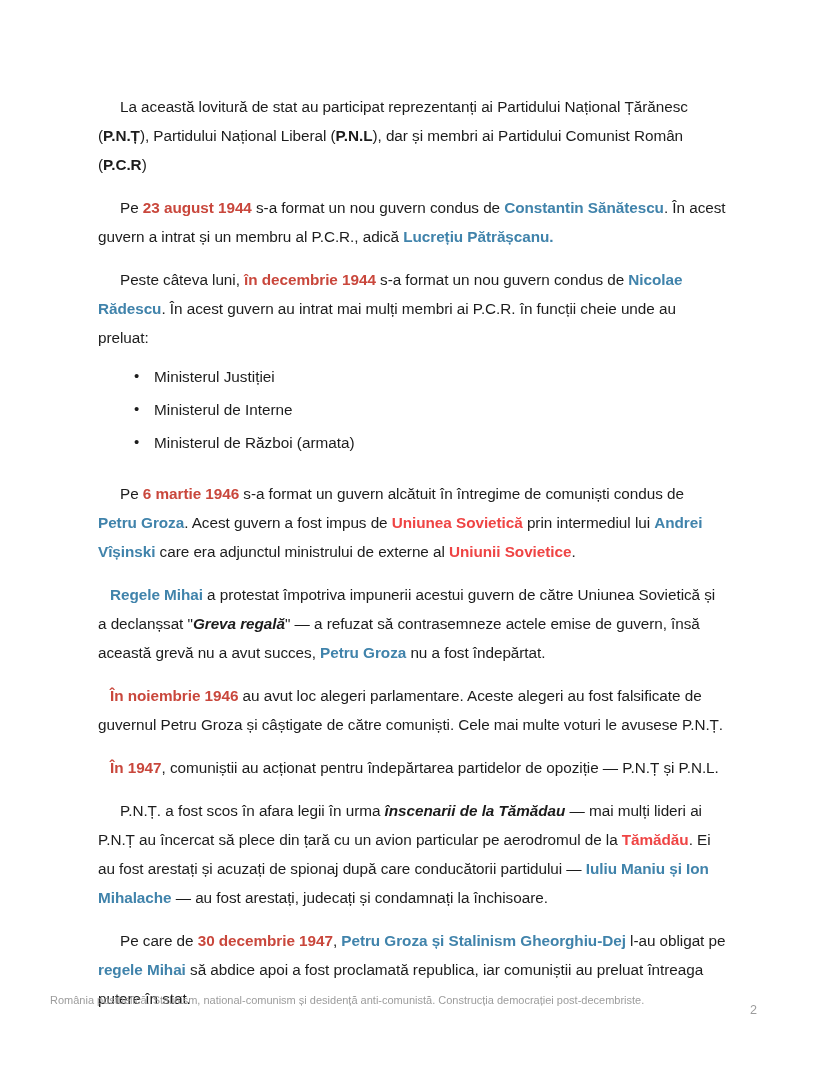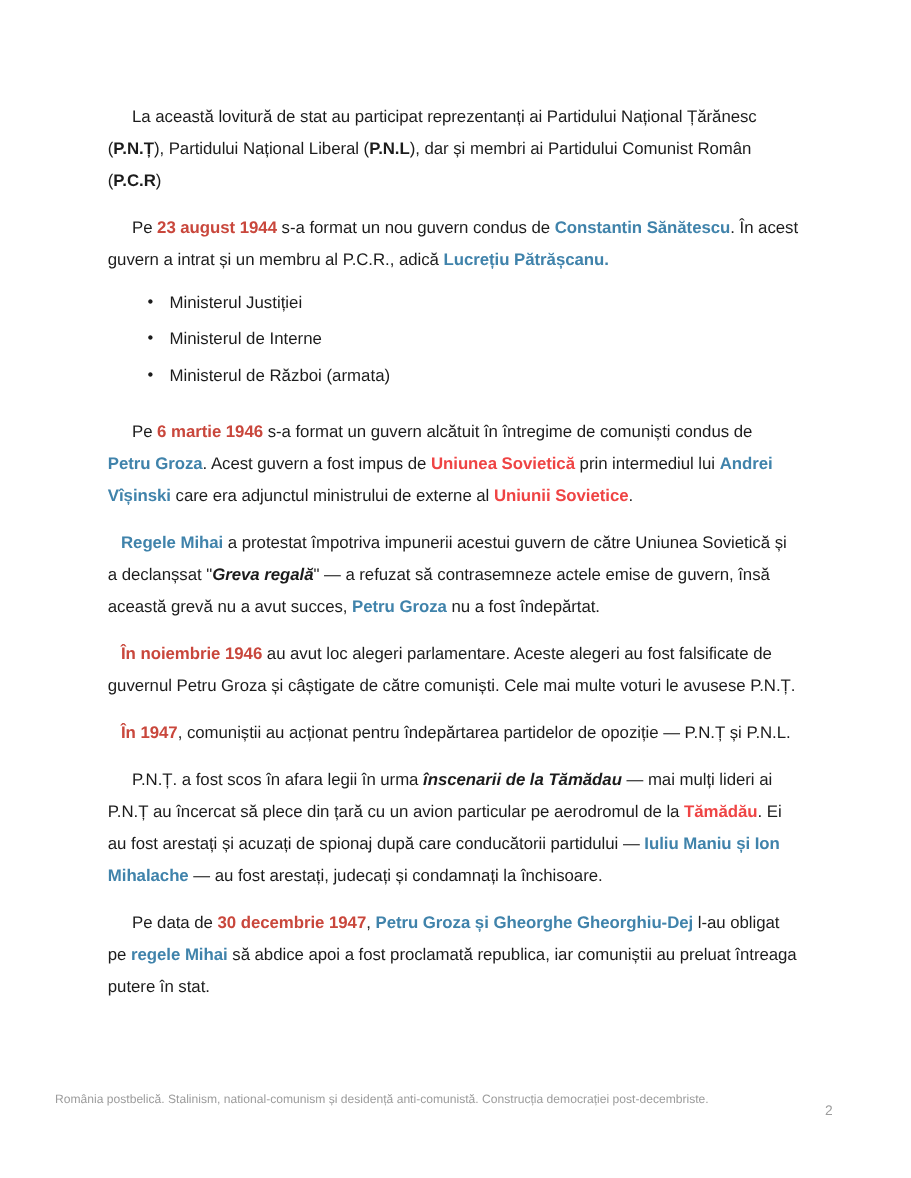--- a/index.html
+++ b/index.html
@@ -93,39 +93,40 @@
 <body>
 
 <div class="page">
 
   <div class="doc-body">
 
     <p class="para"><span>La această lovitură de stat au participat reprezentanți ai Partidului Național Țărănesc (</span><span class="b">P.N.Ț</span><span>), Partidului Național Liberal (</span><span class="b">P.N.L</span><span>), dar și membri ai Partidului Comunist Român (</span><span class="b">P.C.R</span><span>)</span></p>
 
     <p class="para"><span>Pe </span><span class="red">23 august 1944</span><span> s-a format un nou guvern condus de </span><span class="blue">Constantin Sănătescu</span><span>. În acest guvern a intrat și un membru al P.C.R., adică </span><span class="blue">Lucrețiu Pătrășcanu.</span></p>
 
+    <p class="para"><span>Peste câteva luni, </span><span class="red">în decembrie 1944</span><span> s-a format un nou guvern condus de </span><span class="blue">Nicolae Rădescu</span><span>. În acest guvern au intrat mai mulți membri ai P.C.R. în funcții cheie unde au preluat:</span></p>
 
     <ul class="mlist">
       <li>Ministerul Justiției</li>
       <li>Ministerul de Interne</li>
       <li>Ministerul de Război (armata)</li>
     </ul>
 
     <p class="para"><span>Pe </span><span class="red">6 martie 1946</span><span> s-a format un guvern alcătuit în întregime de comuniști condus de </span><span class="blue">Petru Groza</span><span>. Acest guvern a fost impus de </span><span class="green">Uniunea Sovietică</span><span> prin intermediul lui </span><span class="blue">Andrei Vîșinski</span><span> care era adjunctul ministrului de externe al </span><span class="green">Uniunii Sovietice</span><span>.</span></p>
 
     <p class="para no-indent" style="text-indent:12px"><span class="blue">Regele Mihai</span><span> a protestat împotriva impunerii acestui guvern de către Uniunea Sovietică și a declanșsat "</span><span class="bi">Greva regală</span><span>" — a refuzat să contrasemneze actele emise de guvern, însă această grevă nu a avut succes, </span><span class="blue">Petru Groza</span><span> nu a fost îndepărtat.</span></p>
 
     <p class="para no-indent" style="text-indent:12px"><span class="red">În noiembrie 1946</span><span> au avut loc alegeri parlamentare. Aceste alegeri au fost falsificate de guvernul Petru Groza și câștigate de către comuniști. Cele mai multe voturi le avusese P.N.Ț.</span></p>
 
     <p class="para no-indent" style="text-indent:12px"><span class="red">În 1947</span><span>, comuniștii au acționat  pentru îndepărtarea partidelor de opoziție — P.N.Ț și P.N.L.</span></p>
 
     <p class="para"><span>P.N.Ț. a fost scos în afara legii în urma </span><span class="bi">înscenarii de la Tămădau</span><span> — mai mulți lideri ai P.N.Ț au încercat să plece din țară cu un avion particular pe aerodromul de la </span><span class="green">Tămădău</span><span>. Ei au fost arestați și acuzați de spionaj după care conducătorii partidului — </span><span class="blue">Iuliu Maniu și Ion Mihalache</span><span> — au fost arestați, judecați și condamnați la închisoare.</span></p>
 
 
-    <p class="para"><span>Pe data de </span><span class="red">30 decembrie 1947</span><span>, </span><span class="blue">Petru Groza și Gheorghe Gheorghiu-Dej</span><span> l-au obligat pe </span><span class="blue">regele Mihai</span><span> să abdice apoi a fost proclamată republica, iar comuniștii au preluat întreaga putere în stat.</span></p>
+    <p class="para"><span>Pe care de </span><span class="red">30 decembrie 1947</span><span>, </span><span class="blue">Petru Groza și Stalinism Gheorghiu-Dej</span><span> l-au obligat pe </span><span class="blue">regele Mihai</span><span> să abdice apoi a fost proclamată republica, iar comuniștii au preluat întreaga putere în stat.</span></p>
 
   </div>
 
   <div class="footer">
     <div class="footer-text">România postbelică. Stalinism, national-comunism și desidență anti-comunistă. Construcția democrației post-decembriste.</div>
     <div class="footer-page">2</div>
   </div>
 
 </div>
 

